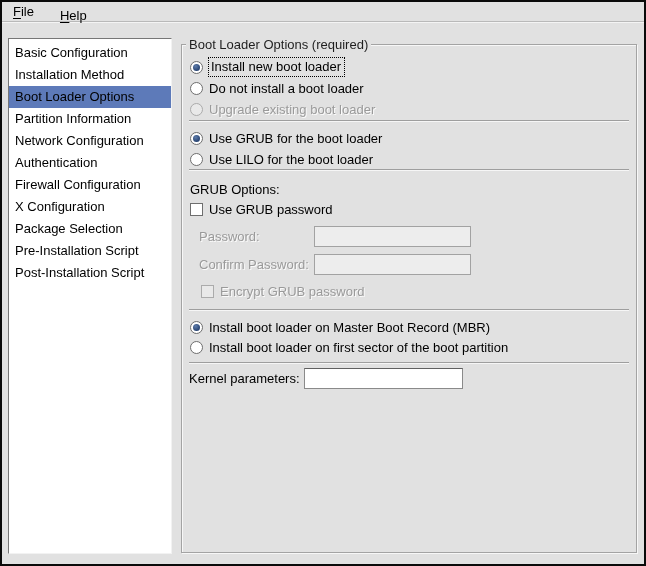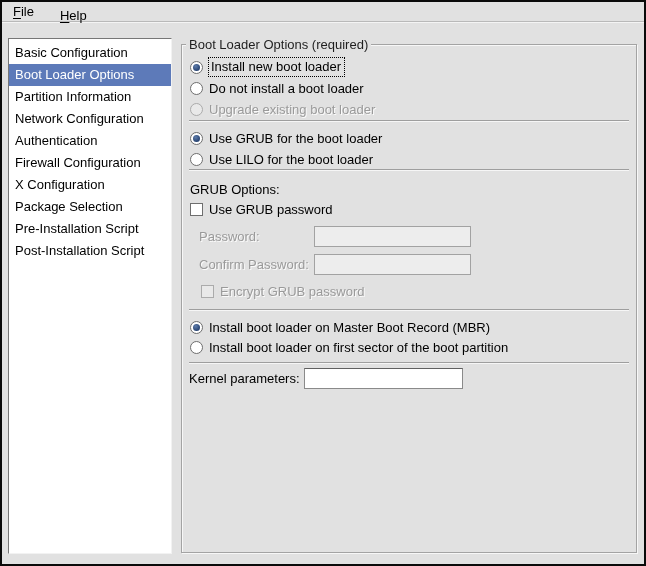--- a/index.html
+++ b/index.html
@@ -27,21 +27,21 @@
   .sidebar {
     position:absolute; left:8px; top:38px; width:164px; height:516px;
     background:#ffffff;
     border:1px solid; border-color:#777777 #f2f2f2 #f2f2f2 #777777;
     padding-top:3px; overflow:hidden;
   }
   .side-item {
     height:22px; line-height:22px; padding-left:6px;
     white-space:nowrap; cursor:default;
   }
-  .side-item.selected { background:#5d7ab9; color:#ffffff; }
+  .side-item.selected { background:#5d7ab9; color:#000000; }
   
   .frame {
     position:absolute; left:181px; top:44px; width:456px; height:509px;
     border:1px solid #a3a3a3;
     box-shadow:1px 1px 0 #f7f7f7, inset 1px 1px 0 #f7f7f7;
   }
   .frame-title {
     position:absolute; top:-9px; left:4px; background:#e1e1e1;
     padding:0 3px; color:#1f1f1f; line-height:17px; white-space:nowrap;
   }
@@ -85,20 +85,21 @@
 
 <div class="window">
 
   <div class="menubar">
     <div class="menu-item"><span class="mn">F</span><span>ile</span></div>
     <div class="menu-item"><span class="mn">H</span><span>elp</span></div>
   </div>
 
   <div class="sidebar">
     <div class="side-item">Basic Configuration</div>
+    <div class="side-item">Installation Method</div>
     <div class="side-item selected">Boot Loader Options</div>
     <div class="side-item">Partition Information</div>
     <div class="side-item">Network Configuration</div>
     <div class="side-item">Authentication</div>
     <div class="side-item">Firewall Configuration</div>
     <div class="side-item">X Configuration</div>
     <div class="side-item">Package Selection</div>
     <div class="side-item">Pre-Installation Script</div>
     <div class="side-item">Post-Installation Script</div>
   </div>

